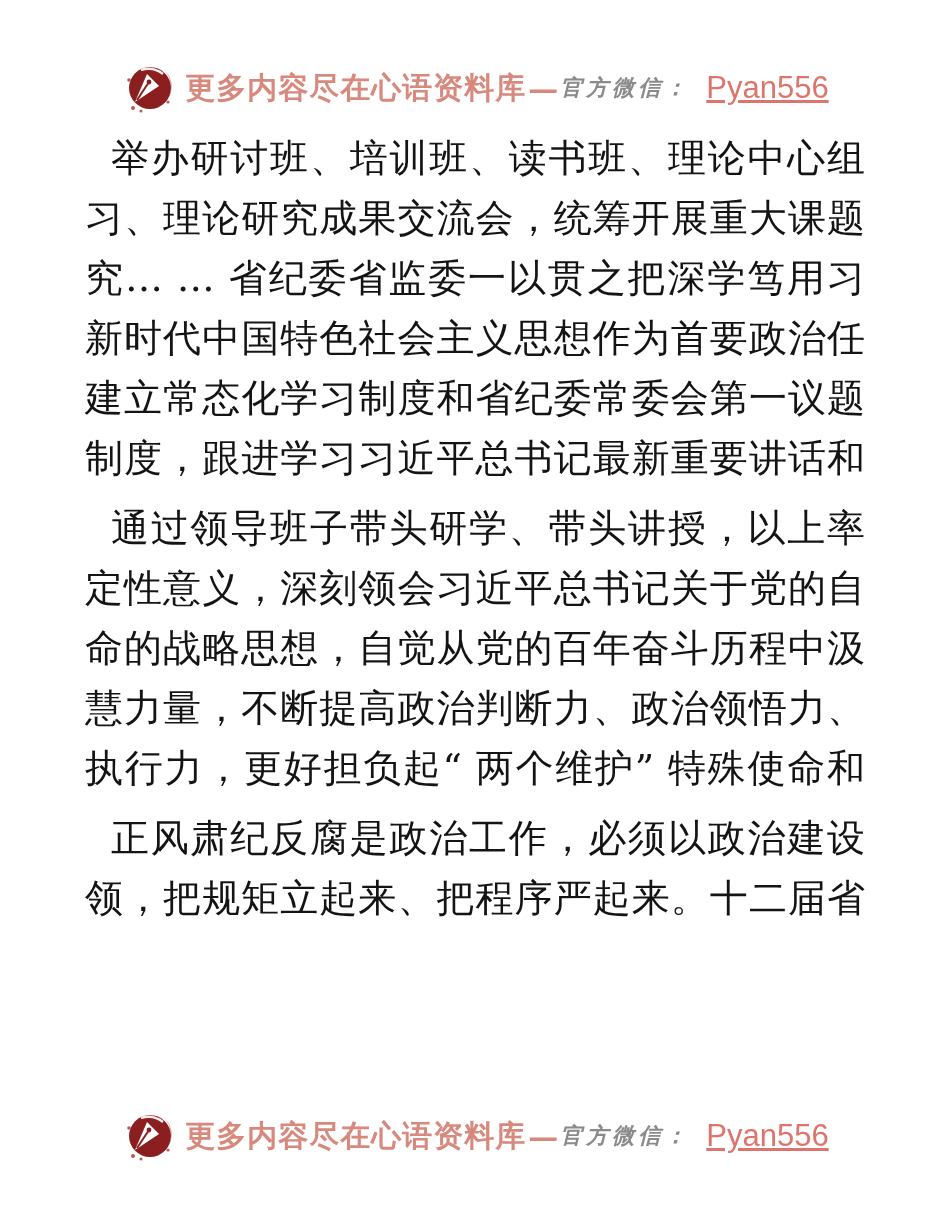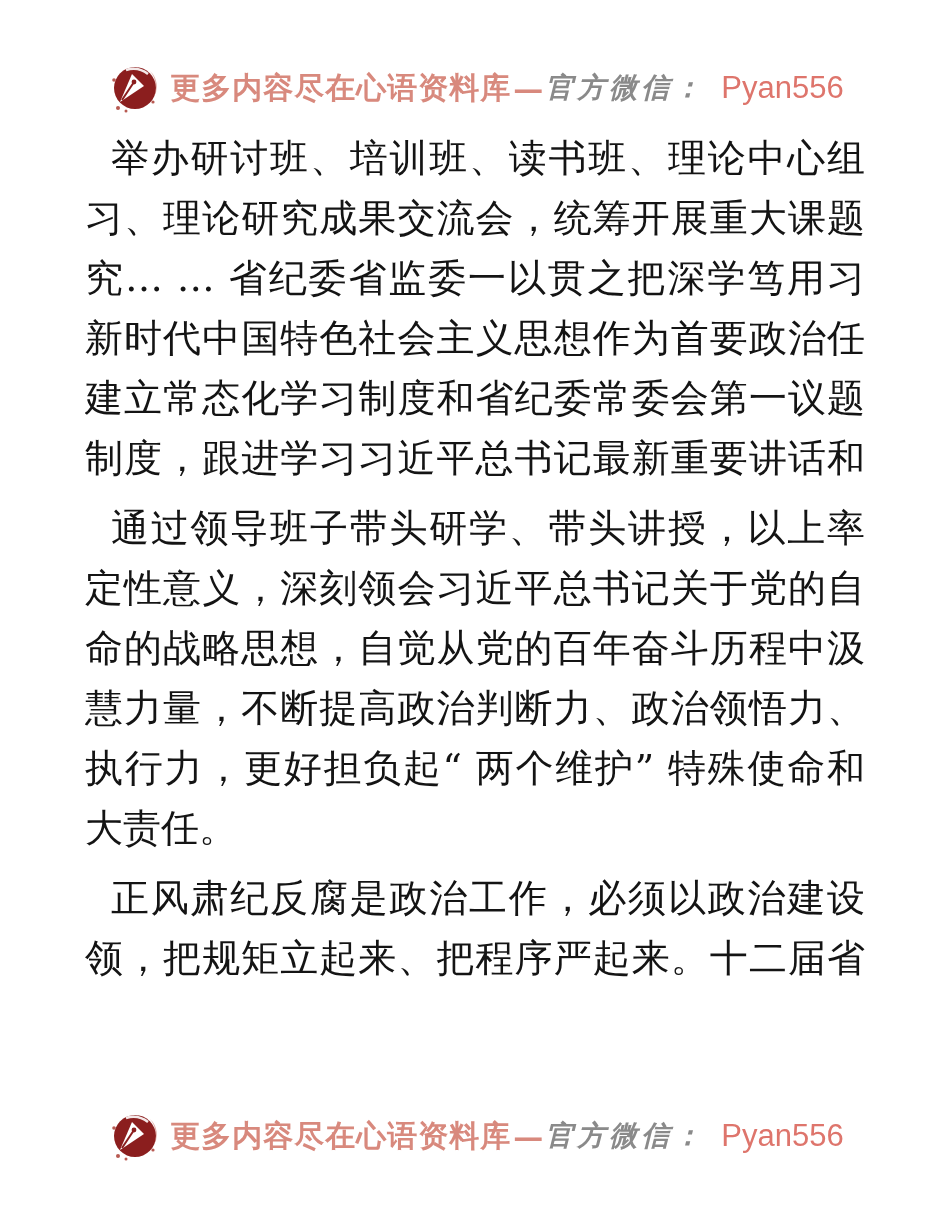--- a/index.html
+++ b/index.html
@@ -40,28 +40,29 @@
   .wm-dash {
     font-family: "DejaVu Serif", "Liberation Serif", serif;
     font-weight: bold;
     font-size: 30px;
     margin: 0 2px;
   }
   .wm-wechat-label {
     font-family: "DejaVu Serif", "Liberation Serif", serif;
     font-style: italic;
     font-weight: bold;
-    font-size: 28px;
+    font-size: 22px;
     letter-spacing: 4px;
     text-align: right;
   }
   .wm-wechat-id {
     font-family: "Liberation Sans", "DejaVu Sans", sans-serif;
     font-size: 31px;
     margin-left: 16px;
+    text-decoration: underline;
   }
 
   
   .doc-body {
     position: absolute;
     top: 128px;
     left: 85px;
     width: 780px;
     color: #141414;
     font-size: 38px;
@@ -112,21 +113,20 @@
       <div class="line">建立常态化学习制度和省纪委常委会第一议题学习</div>
       <div class="line">制度，跟进学习习近平总书记最新重要讲话和指示</div>
     </div>
 
     <div class="paragraph">
       <div class="line first">通过领导班子带头研学、带头讲授，以上率下推</div>
       <div class="line">定性意义，深刻领会习近平总书记关于党的自我革</div>
       <div class="line">命的战略思想，自觉从党的百年奋斗历程中汲取智</div>
       <div class="line">慧力量，不断提高政治判断力、政治领悟力、政治</div>
       <div class="line">执行力，更好担负起“ 两个维护”  特殊使命和重</div>
-      <div class="line end">大责任。</div>
     </div>
 
     <div class="paragraph">
       <div class="line first">正风肃纪反腐是政治工作，必须以政治建设为统</div>
       <div class="line">领，把规矩立起来、把程序严起来。十二届省纪委</div>
     </div>
 
   </div>
 
   <div class="watermark bottom">

